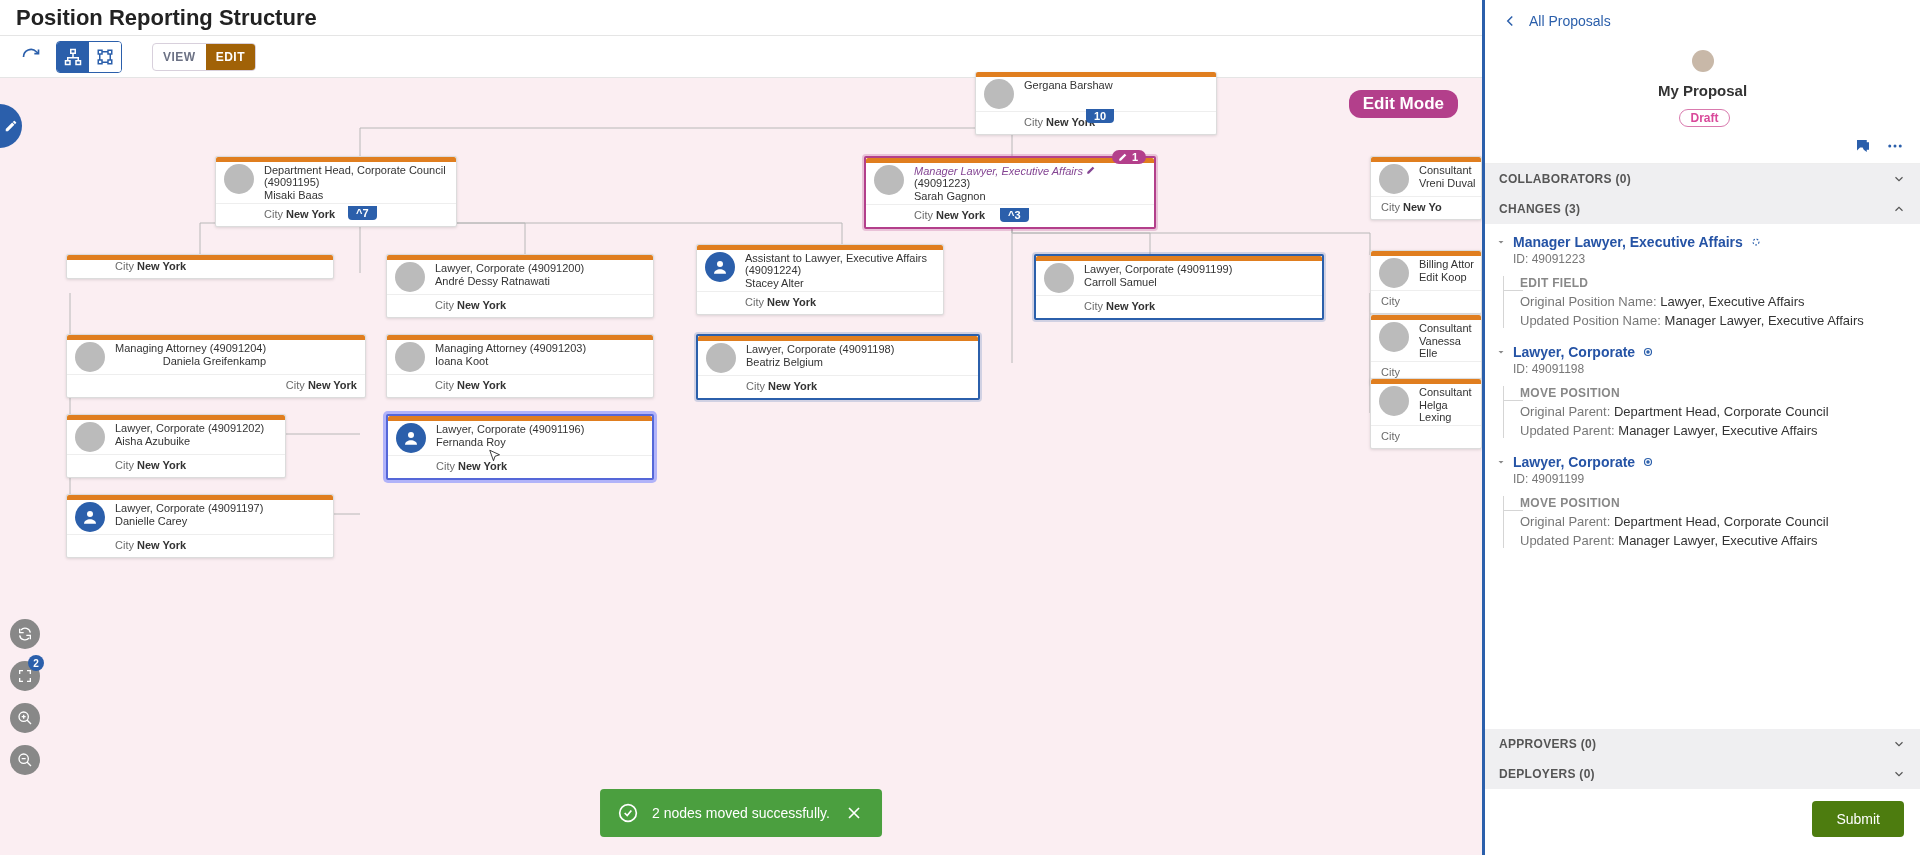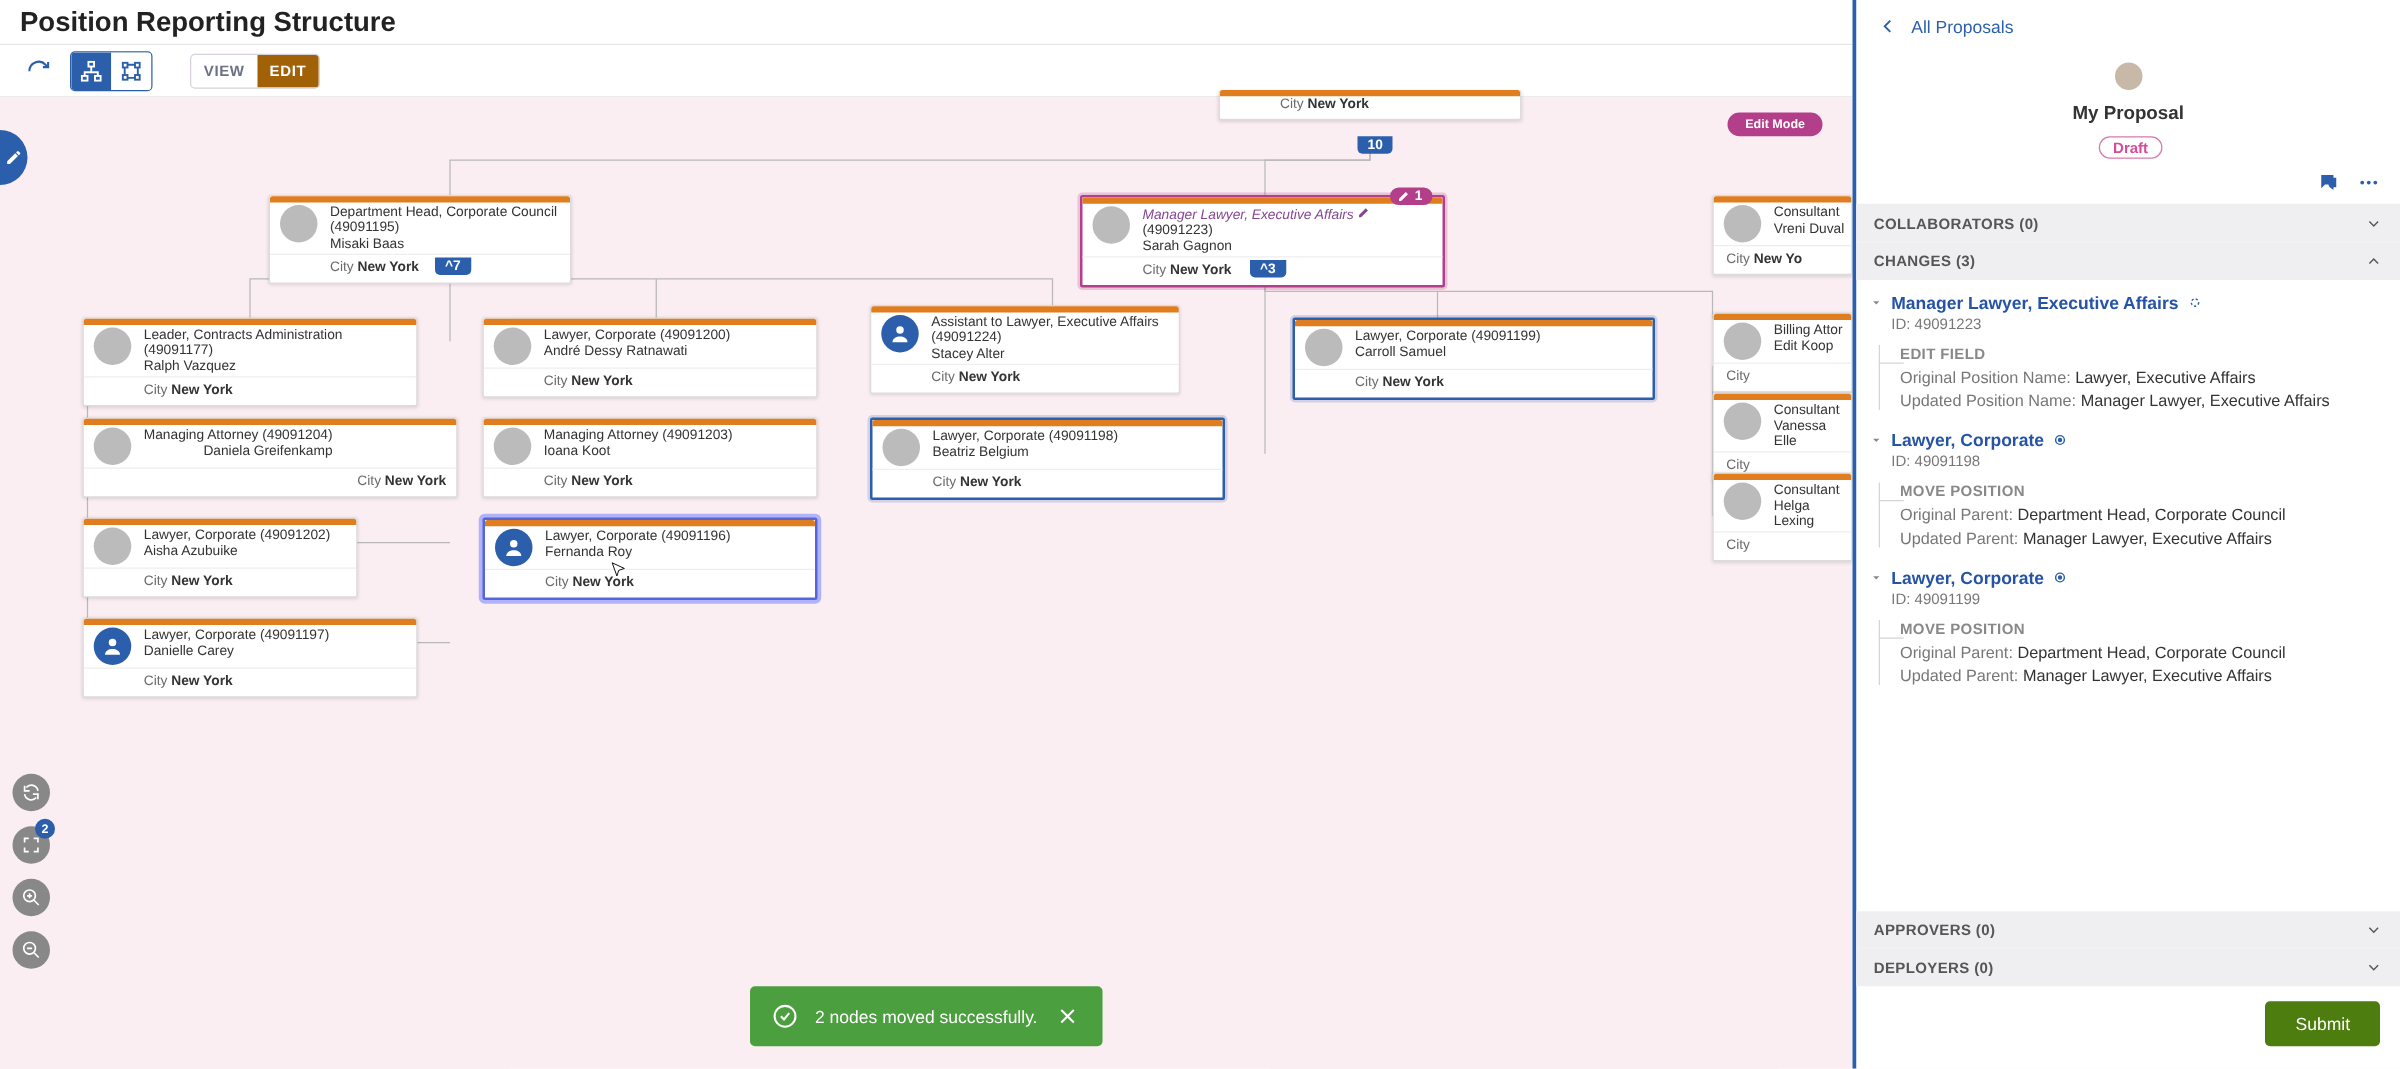--- a/index.html
+++ b/index.html
@@ -10,21 +10,21 @@
   .toolbar { height: 42px; padding: 7px 14px; display: flex; align-items: center; gap: 8px; border-bottom: 1px solid #e5e5e5; }
   .btn-icon { width: 34px; height: 32px; display: flex; align-items: center; justify-content: center; border: 1px solid transparent; border-radius: 4px; background: #fff; cursor: pointer; }
   .btn-group { display: flex; border: 1px solid #2b5fab; border-radius: 4px; overflow: hidden; }
   .btn-group .btn-icon { border: none; border-radius: 0; width: 32px; height: 30px; }
   .btn-group .btn-icon.active { background: #2b5fab; }
   .view-edit { display: flex; border: 1px solid #d8d0dc; border-radius: 4px; overflow: hidden; margin-left: 22px; }
   .view-edit span { padding: 6px 10px; font-size: 12px; font-weight: 600; cursor: pointer; letter-spacing: .5px; }
   .view-edit .view { color: #6c7285; }
   .view-edit .edit { background: #a16207; color: #fff; }
   .canvas { position: absolute; top: 78px; left: 0; width: 1482px; height: 777px; background: #fbeef2; }
-  .edit-mode-badge { position: absolute; right: 24px; top: 12px; background: #b33f8b; color: #fff; font-size: 10px; font-weight: 600; padding: 4px 14px; border-radius: 12px; }
+  .edit-mode-badge { position: absolute; right: 24px; top: 12px; background: #b33f8b; color: #fff; font-size: 17px; font-weight: 600; padding: 4px 14px; border-radius: 12px; }
   .node { position: absolute; width: 242px; background: #fff; border: 1px solid #dcdcdc; border-radius: 2px; box-shadow: 0 1px 3px rgba(0,0,0,.12); }
   .node::before { content:''; position:absolute; top:0; left:0; right:0; height:5px; background:#e07e1f; border-radius:2px 2px 0 0; }
   .node.top { border-top: none; }
   .node .row1 { display:flex; padding: 7px 8px 2px 8px; }
   .node .avatar { width: 30px; height: 30px; border-radius: 50%; background: #bbb; display:flex; align-items:center; justify-content:center; flex: 0 0 30px; }
   .node .avatar.blue { background:#2b5fab; }
   .node .avatar svg { width:18px; height:18px; }
   .node .info { margin-left: 10px; font-size: 11px; color: #333; }
   .node .title { display:block; margin-bottom:1px; }
   .node .title.linkish { color: #844593; font-style: italic; }
@@ -128,20 +128,26 @@
       <path d="M 1096 34 V 50 H 1012 V 78"></path>
       <path d="M 360 129 V 195 M 360 145 H 200 V 177 M 360 145 H 525 V 177 M 360 145 H 842 V 177"></path>
       <path d="M 1012 129 V 155 H 1150 V 177 M 1012 129 V 155 H 1370 V 177"></path>
       <path d="M 70 215 V 430 M 70 276 H 360 M 70 356 H 360 M 70 436 H 360"></path>
       <path d="M 1012 130 V 285"></path>
       <path d="M 1370 215 V 335"></path>
     </g>
   </svg>
 
   <div class="node top" style="left:975px; top:-6px;">
+    <div class="row1">
+      <div class="avatar"></div>
+      <div class="info">
+        <span class="title">Gergana Barshaw</span>
+      </div>
+    </div>
     <div class="row2"><span>City</span> <b>New York</b></div>
   </div>
   <div class="count-tab" style="left:1086px; top:31px;">10</div>
 
   <div class="node" style="left:215px; top:78px;">
     <div class="row1">
         <div class="avatar"></div>
         <div class="info">
       <span class="title">Department Head, Corporate Council (49091195)</span>
       <span>Misaki Baas</span>
@@ -194,24 +200,20 @@
   </div>
   <div class="node" style="left:1370px; top:300px; width:112px;">
     <div class="row1" style="padding-right:0">
         <div class="avatar"></div>
         <div class="info"><span class="title">Consultant</span><span>Helga Lexing</span></div>
       </div>
     <div class="row2" style="padding-left:10px"><span>City</span></div>
   </div>
 
   <div class="node" style="left:66px; top:176px; width:268px;">
-    <div class="row1">
-        <div class="avatar"></div>
-        <div class="info"><span class="title">Leader, Contracts Administration (49091177)</span><span>Ralph Vazquez</span></div>
-      </div>
     <div class="row2"><span>City</span> <b>New York</b></div>
   </div>
   <div class="node" style="left:386px; top:176px; width:268px;">
     <div class="row1">
         <div class="avatar"></div>
         <div class="info"><span class="title">Lawyer, Corporate (49091200)</span><span>André Dessy Ratnawati</span></div>
       </div>
     <div class="row2"><span>City</span> <b>New York</b></div>
   </div>
   <div class="node" style="left:696px; top:166px; width:248px;">

